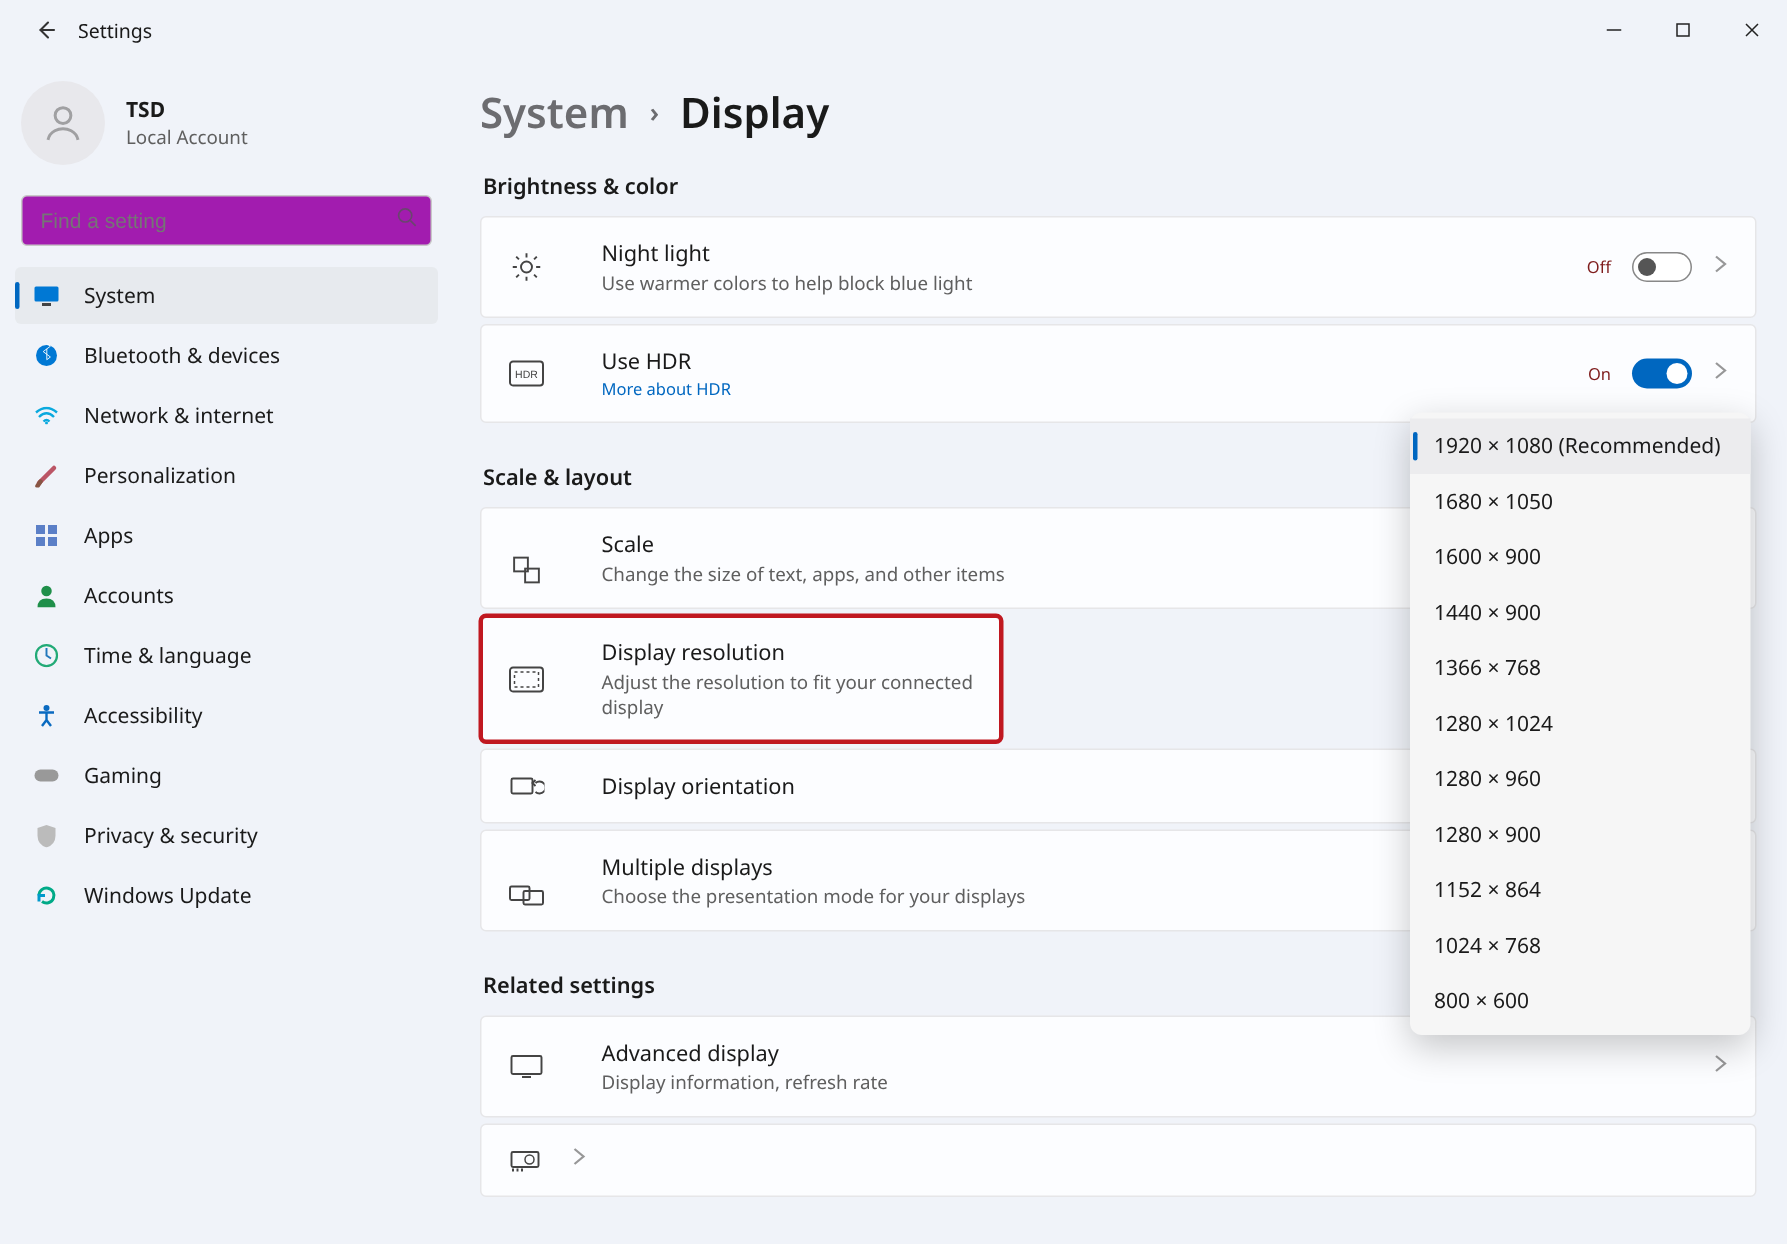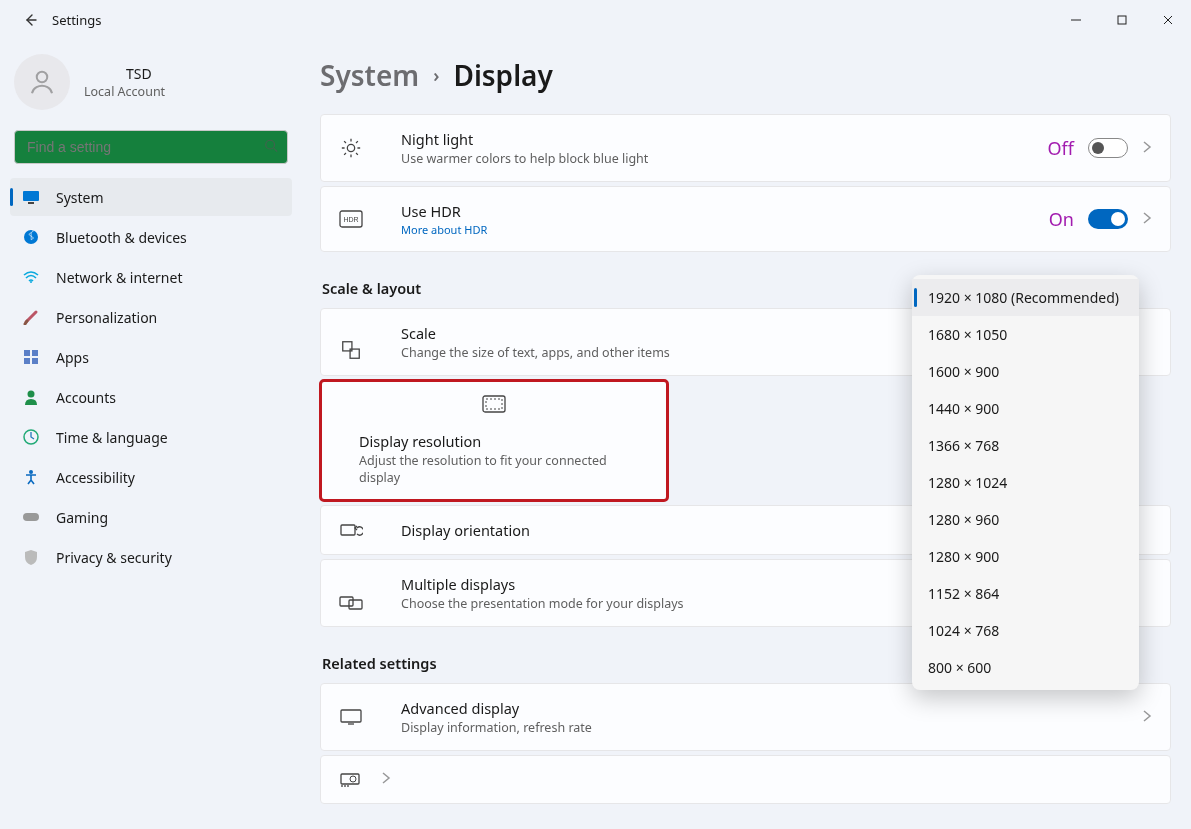--- a/index.html
+++ b/index.html
@@ -52,32 +52,32 @@
     gap: 14px;
     padding: 4px 4px 14px 4px;
   }
   .avatar {
     width: 56px; height: 56px;
     border-radius: 50%;
     background: #e8e8ec;
     display: flex; align-items: center; justify-content: center;
   }
   .avatar svg { opacity: .55; }
-  .acct-name { font-weight: 400; font-size: 14px; margin-left: 42px; }
+  .acct-name { font-weight: 700; font-size: 14px; }
   .acct-sub { font-size: 12.5px; color: #5f5f5f; }
   .search-wrap {
     position: relative;
     margin: 6px 4px 14px 4px;
   }
   .search {
     width: 100%;
     height: 34px;
     border-radius: 4px;
     border: 1px solid #c8c8c8;
-    background: #15803d;
+    background: #a21caf;
     padding: 0 34px 0 12px;
     font-size: 14px;
     outline: none;
   }
   .search-icon {
     position: absolute; right: 10px; top: 50%; transform: translateY(-50%);
     opacity: .7;
   }
   .nav { list-style: none; }
   .nav li {
@@ -152,30 +152,29 @@
   .toggle.off .knob {
     position: absolute; width: 12px; height: 12px; border-radius: 50%;
     background: #555; left: 3px; top: 3px;
   }
   .toggle.on { background: #0067c0; }
   .toggle.on .knob {
     position: absolute; width: 14px; height: 14px; border-radius: 50%;
     background: #fff; right: 3px; top: 3px;
   }
   .chev-right { opacity: .6; }
-  .state-label { font-size: 18px; color: #a21caf; }
+  .state-label { font-size: 11px; color: #7f1d1d; }
   .highlight {
     outline: 3px solid #c01820;
     outline-offset: -2px;
-    flex-direction: column;
   }
   
   .dropdown {
     position: absolute;
-    right: 52px;
+    right: 24px;
     top: 275px;
     width: 227px;
     background: #f6f6f6;
     border-radius: 8px;
     box-shadow: 0 8px 24px rgba(0,0,0,.22);
     padding: 4px 0;
     z-index: 50;
   }
   .dropdown .opt {
     padding: 9px 16px;
@@ -334,31 +333,41 @@
         <span>Gaming</span>
       </li>
       <li>
         <span class="ico">
             <svg width="14" height="16">
               <path d="M7 1 L13 3 V8 Q13 14 7 16 Q1 14 1 8 V3 Z" fill="#bbb"></path>
             </svg>
           </span>
         <span>Privacy &amp; security</span>
       </li>
+      <li>
+        <span class="ico">
+            <svg width="16" height="16">
+              <path d="M3 8a5 5 0 1 1 2 4" fill="none" stroke="#0a8" stroke-width="2"></path>
+              <path d="M3 12v-4h4" fill="none" stroke="#09c" stroke-width="2"></path>
+            </svg>
+          </span>
+        <span>Windows Update</span>
+      </li>
     </ul>
   </div>
 
   <div class="content">
     <div class="breadcrumb">
       <span class="parent">System</span>
       <span class="chev">›</span>
       <span>Display</span>
     </div>
 
     <div class="group">
+      <div class="section-head">Brightness &amp; color</div>
 
       <div class="card">
         <div class="ico-slot">
           <svg width="22" height="22" viewBox="0 0 24 24">
               <circle cx="12" cy="12" r="4" fill="none" stroke="#444" stroke-width="1.4"></circle>
               <g stroke="#444" stroke-width="1.4">
                 <path d="M12 2v3M12 19v3M2 12h3M19 12h3M4.5 4.5l2 2M17.5 17.5l2 2M19.5 4.5l-2 2M6.5 17.5l-2 2"></path>
               </g>
             </svg>
         </div>

